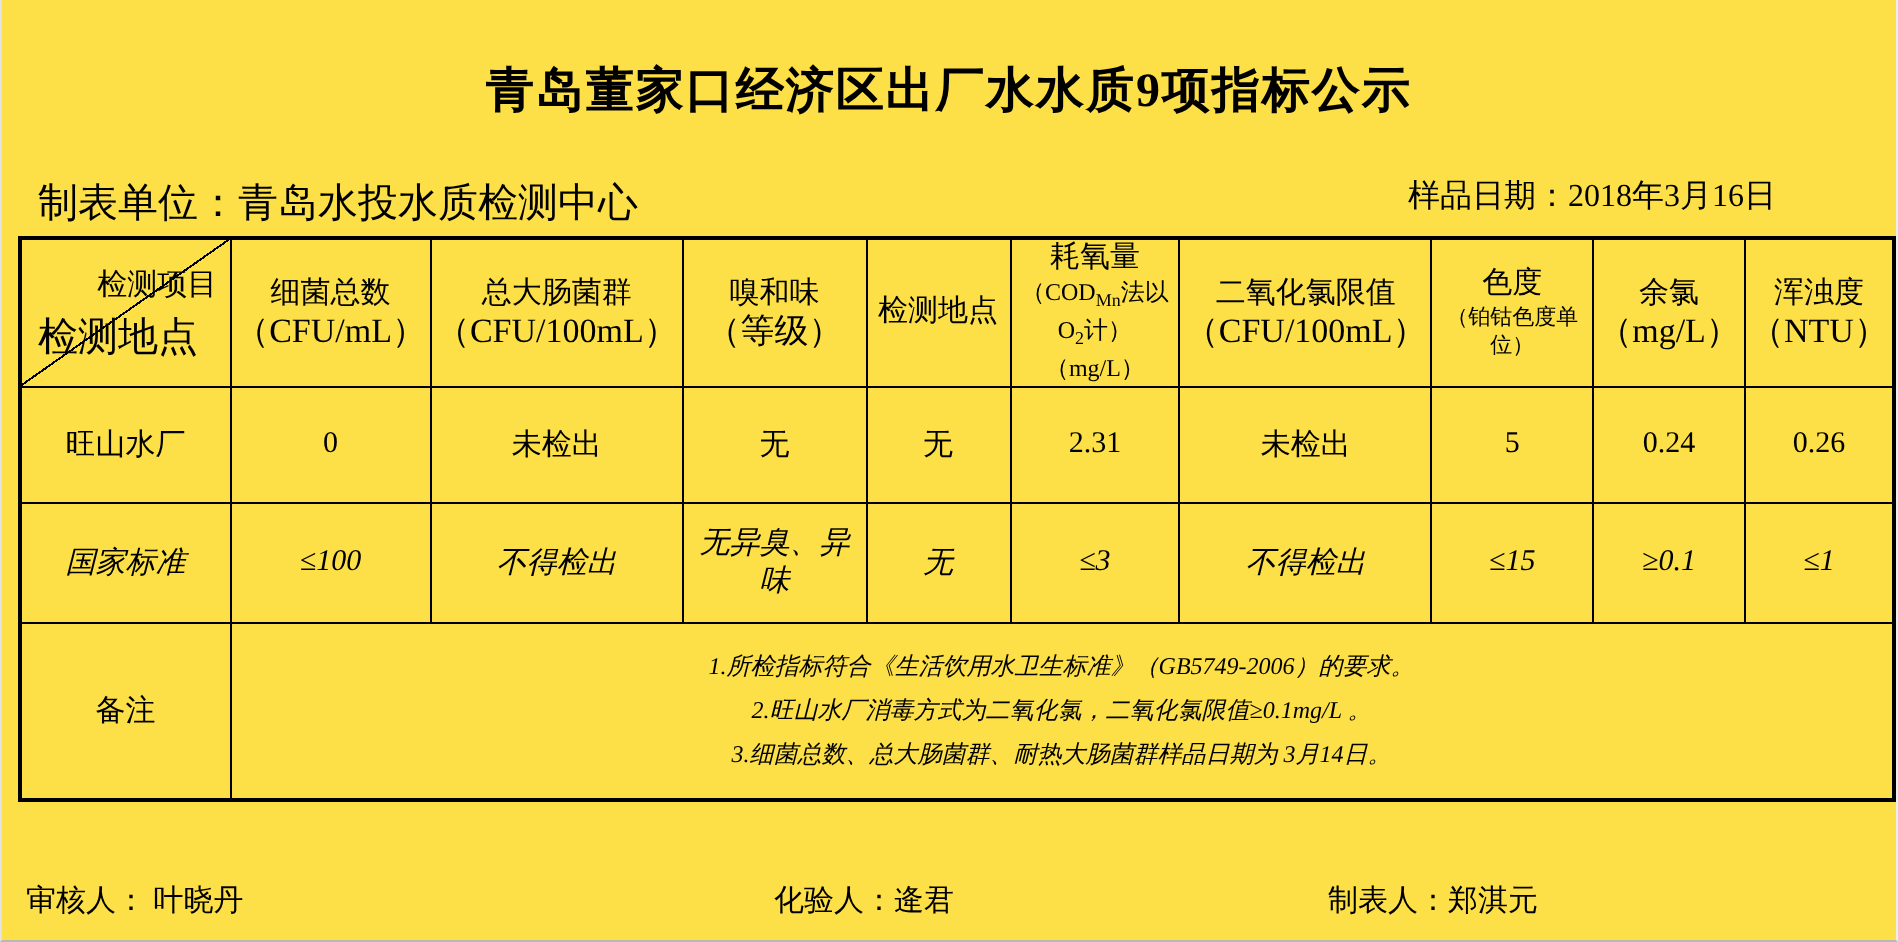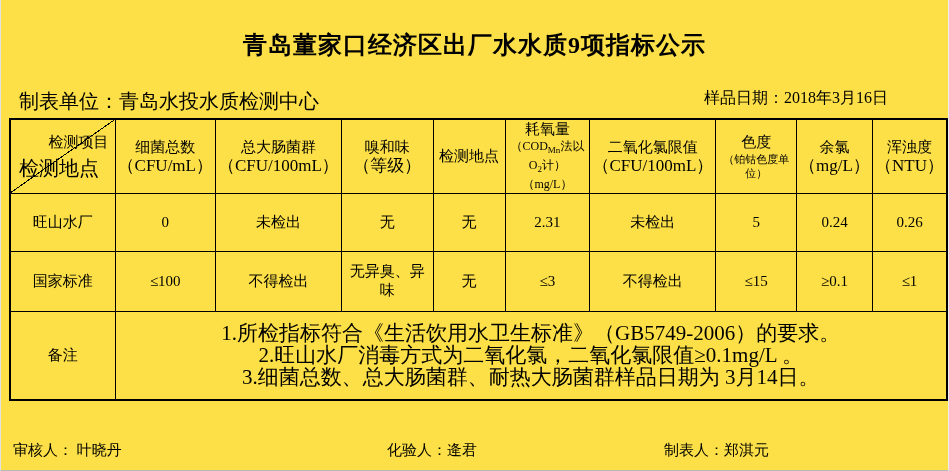--- a/index.html
+++ b/index.html
@@ -39,21 +39,21 @@
   table.report td {
     border: 1px solid #000;
     text-align: center;
     vertical-align: middle;
     padding: 0 2px;
     overflow: hidden;
     font-size: 15px;
   }
   tr.header-row  { height: 74px; }
   tr.data-row-1  { height: 58px; }
-  tr.data-row-2  { height: 60px; }
+  tr.data-row-2  { height: 60px; font-style: italic; }
   tr.remark-row  { height: 89px; }
 
   .hname { font-size: 15px; line-height: 19px; }
   .hunit { font-size: 17px; line-height: 18px; }
   .hunit.small { font-size: 11px; line-height: 14px; }
   .hunit.cod   { font-size: 12px; line-height: 15px; font-family: Liberation Serif, serif; }
   .sub { font-size: 9px; vertical-align: -3px; }
 
   td.corner {
     position: relative;
@@ -62,21 +62,21 @@
       transparent calc(50% - 1px), #000 calc(50% - 1px),
       #000 calc(50% + 0px), transparent calc(50% + 0px));
   }
   .corner-tr { position: absolute; top: 13px;  right: 6px; font-size: 15px; }
   .corner-bl { position: absolute; bottom: 11px; left: 8px; font-size: 20px; }
 
   td.remark-cell {
     text-align: left;
     padding: 0 4px 0 4px;
   }
-  .remark-line { font-size: 21px; line-height: 22px; white-space: nowrap; }
+  .remark-line { font-size: 12px; line-height: 22px; white-space: nowrap; font-style: italic; }
 
   .footer { position: absolute; top: 441px; left: 0; width: 100%; font-size: 15px; }
   .f-reviewer { position: absolute; left: 12px;  top: 0; }
   .f-tester   { position: absolute; left: 386px; top: 0; }
   .f-preparer { position: absolute; left: 663px; top: 0; }
 </style>
 </head>
 <body>
 
 <div class="page">

